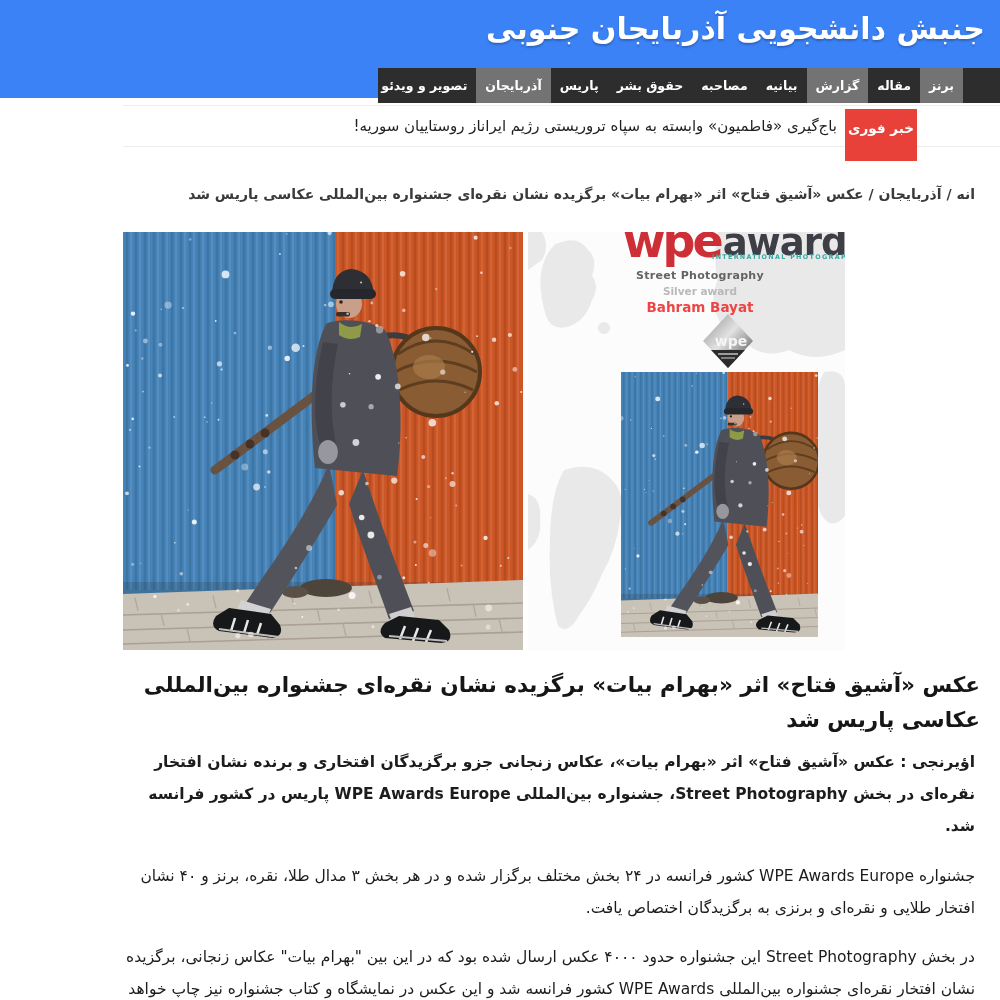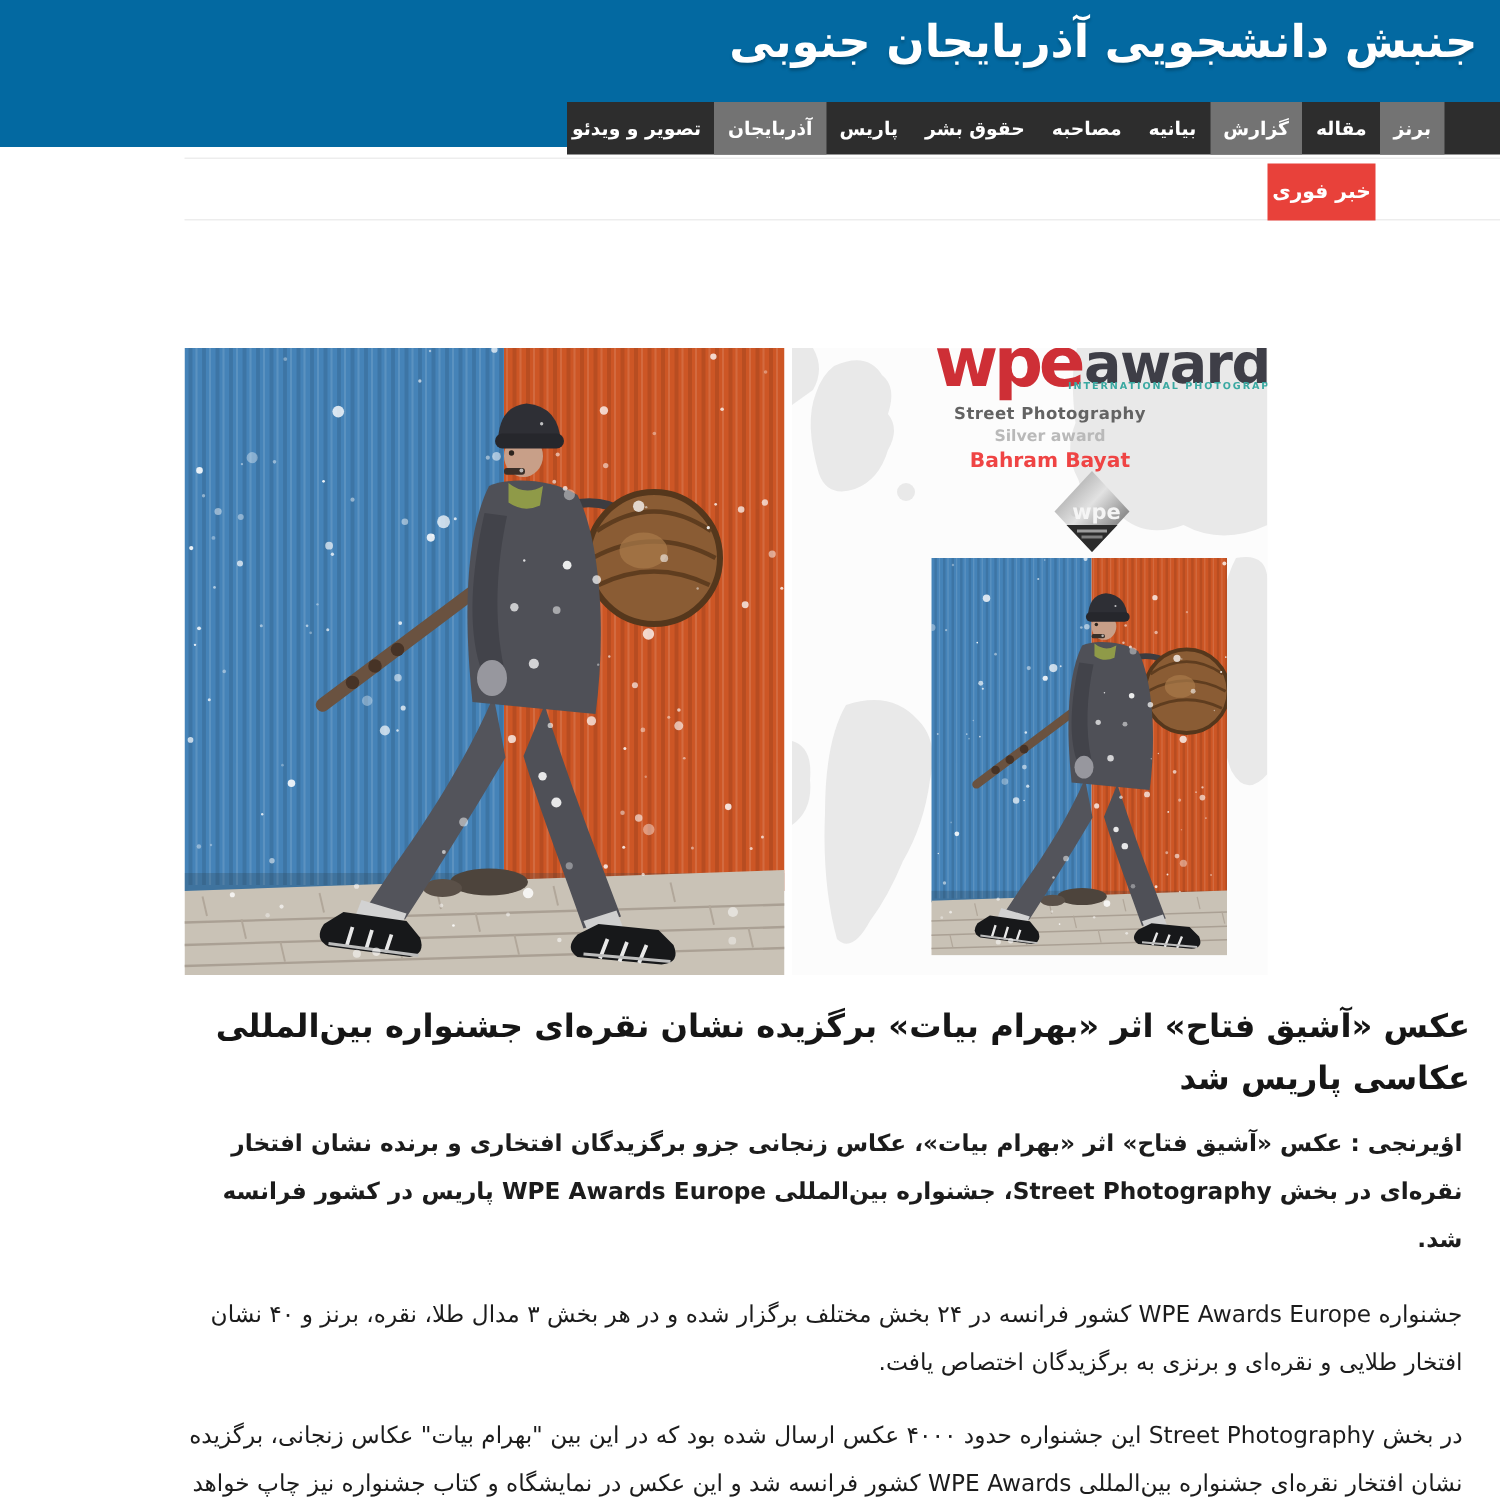--- a/index.html
+++ b/index.html
@@ -1,34 +1,34 @@
 <!DOCTYPE html>
 <html lang="fa"><head>
 <meta charset="utf-8">
 <style>
   html,body{margin:0;padding:0;background:#fff;}
   body{width:1000px;height:1000px;overflow:hidden;font-family:"DejaVu Sans",sans-serif;}
   #page{position:relative;width:1000px;height:1000px;background:#fff;}
 
   
-  .site-header{position:absolute;top:0;left:0;width:1000px;height:98px;background:#0369a1;}
+  .site-header{position:absolute;top:0;left:0;width:1000px;height:98px;background:#3b82f6;}
   .site-title{position:absolute;top:7px;right:15px;color:#fff;font-size:30px;font-weight:800;
     direction:rtl;text-shadow:0 2px 2px rgba(0,0,0,.22);letter-spacing:0;line-height:44px;}
 
   
   .main-nav{position:absolute;top:68px;left:378px;right:0;height:35px;background:#2d2d2d;
     display:flex;direction:rtl;align-items:stretch;padding-right:37px;box-sizing:border-box;}
   .nav-item{color:#fff;font-size:12.5px;font-weight:700;line-height:35px;padding:0 9px;
     white-space:nowrap;direction:rtl;cursor:pointer;}
   .nav-item.hot{background:#737373;}
 
   
   .breaking-bar{position:absolute;top:105px;left:123px;right:0;height:42px;background:#fff;
     border-top:1px solid #ededed;border-bottom:1px solid #ededed;box-sizing:border-box;}
-  .breaking-label{position:absolute;top:3px;right:83px;width:72px;height:38px;background:#e8413a;
+  .breaking-label{position:absolute;top:3px;right:83px;width:72px;height:52px;background:#e8413a;
     color:#fff;font-size:13.5px;font-weight:700;text-align:center;line-height:38px;direction:rtl;}
   .breaking-headline{position:absolute;top:0;right:163px;height:40px;line-height:40px;
     color:#1f1f1f;font-size:15px;direction:rtl;white-space:nowrap;cursor:pointer;}
 
   
   .breadcrumb{position:absolute;top:186px;left:123px;right:25px;direction:rtl;text-align:right;
     font-size:14px;font-weight:600;color:#3a3a3a;cursor:pointer;}
 
   
   .street-photo{position:absolute;left:123px;top:232px;width:400px;height:418px;display:block;}
@@ -348,22 +348,24 @@
     <div class="nav-item">بیانیه</div>
     <div class="nav-item">مصاحبه</div>
     <div class="nav-item">حقوق بشر</div>
     <div class="nav-item">پاریس</div>
     <div class="nav-item hot">آذربایجان</div>
     <div class="nav-item">تصویر و ویدئو</div>
   </nav>
 
   <div class="breaking-bar">
     <div class="breaking-label">خبر فوری</div>
+    <div class="breaking-headline">باج‌گیری «فاطمیون» وابسته به سپاه تروریستی رژیم ایراناز روستاییان سوریه!</div>
   </div>
 
+  <div class="breadcrumb">انه / آذربایجان / عکس «آشیق فتاح» اثر «بهرام بیات» برگزیده نشان نقره‌ای جشنواره بین‌المللی عکاسی پاریس شد</div>
 
   <svg class="street-photo" viewBox="0 0 400 418">
     <use href="#street-photo-scene"></use>
   </svg>
 
   <div class="poster">
     <svg class="map" width="317" height="418" viewBox="0 0 317 418">
       <g fill="#e9e9e9">
         <path d="M0,0 h14 q8,14 0,28 l-14,10 Z"></path>
         <path d="M28,12 q22,-10 32,6 q10,8 4,26 q8,10 0,24 q-6,20 -22,26 q-18,6 -24,-10 q-10,-34 -2,-54 q4,-12 12,-18 Z"></path>

